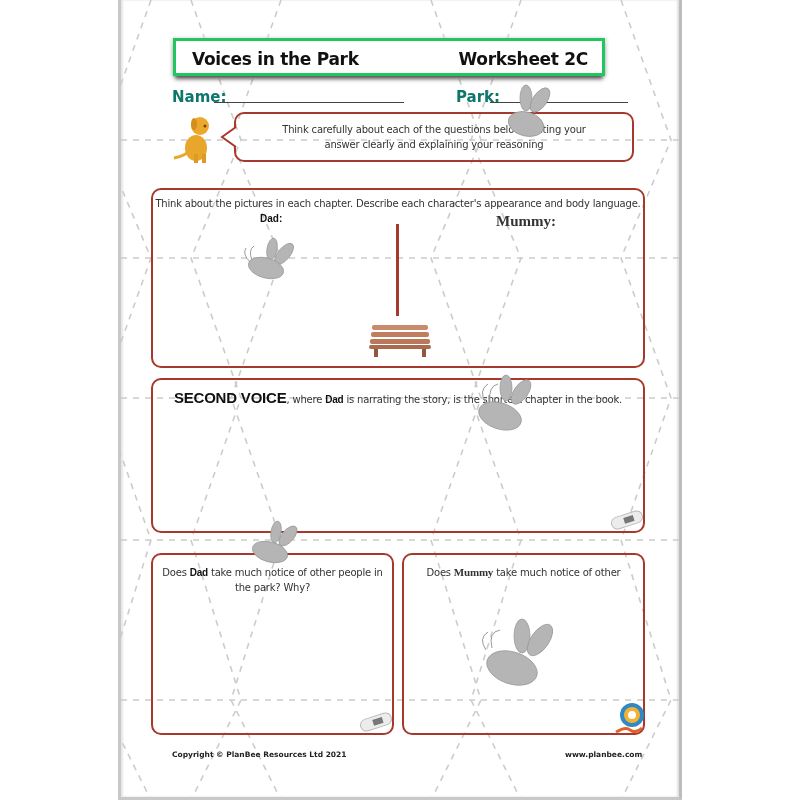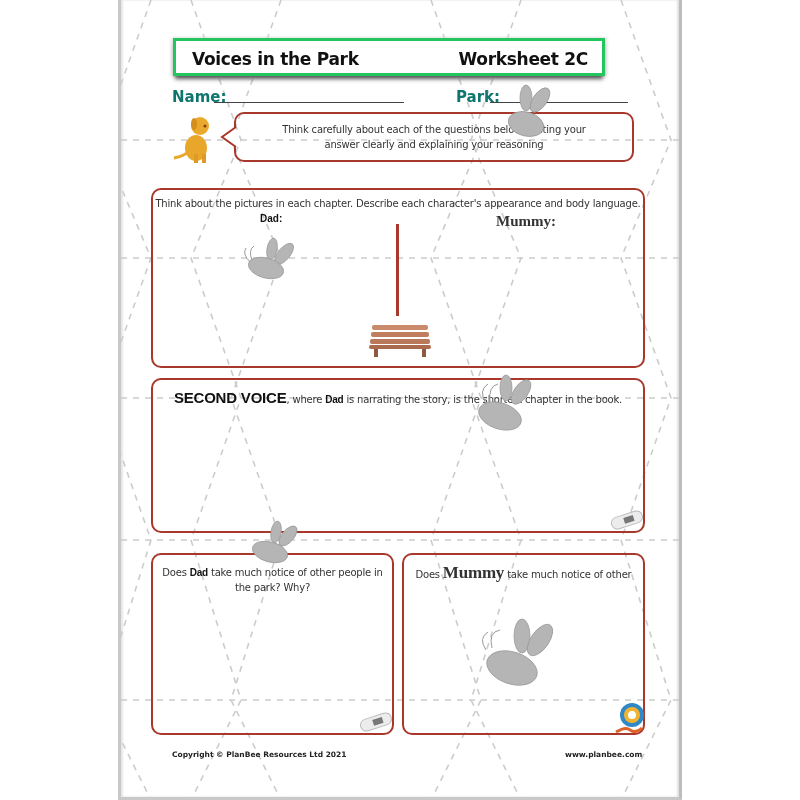--- a/index.html
+++ b/index.html
@@ -99,21 +99,21 @@
 
 <div class="red-box" style="left:151px;top:553px;width:243px;height:182px;">
   <div class="hand center" style="margin-top:10px;line-height:15px;">
     <div><span>Does </span><span class="bold-sans" style="font-size:10px;">Dad</span><span> take much notice of other people in</span></div>
     <div>the park? Why?</div>
   </div>
 </div>
 
 <div class="red-box" style="left:402px;top:553px;width:243px;height:182px;">
   <div class="hand center" style="margin-top:10px;line-height:15px;">
-    <div><span>Does </span><span class="serif-bold" style="font-size:17px;">Mummy</span><span> take much notice of other</span></div>
+    <div><span>Does </span><span class="serif-bold" style="font-size:11px;">Mummy</span><span> take much notice of other</span></div>
   </div>
 </div>
 
 <svg class="abs" style="left:608px;top:508px;" width="38" height="24" viewBox="0 0 38 24">
   <g transform="rotate(-18 19 12)">
       <rect x="3" y="6" width="32" height="12" rx="6" fill="#ececec" stroke="#bbb"></rect>
       <rect x="16" y="9" width="10" height="6" fill="#777"></rect>
     </g>
 </svg>
 <svg class="abs" style="left:357px;top:710px;" width="38" height="24" viewBox="0 0 38 24">

